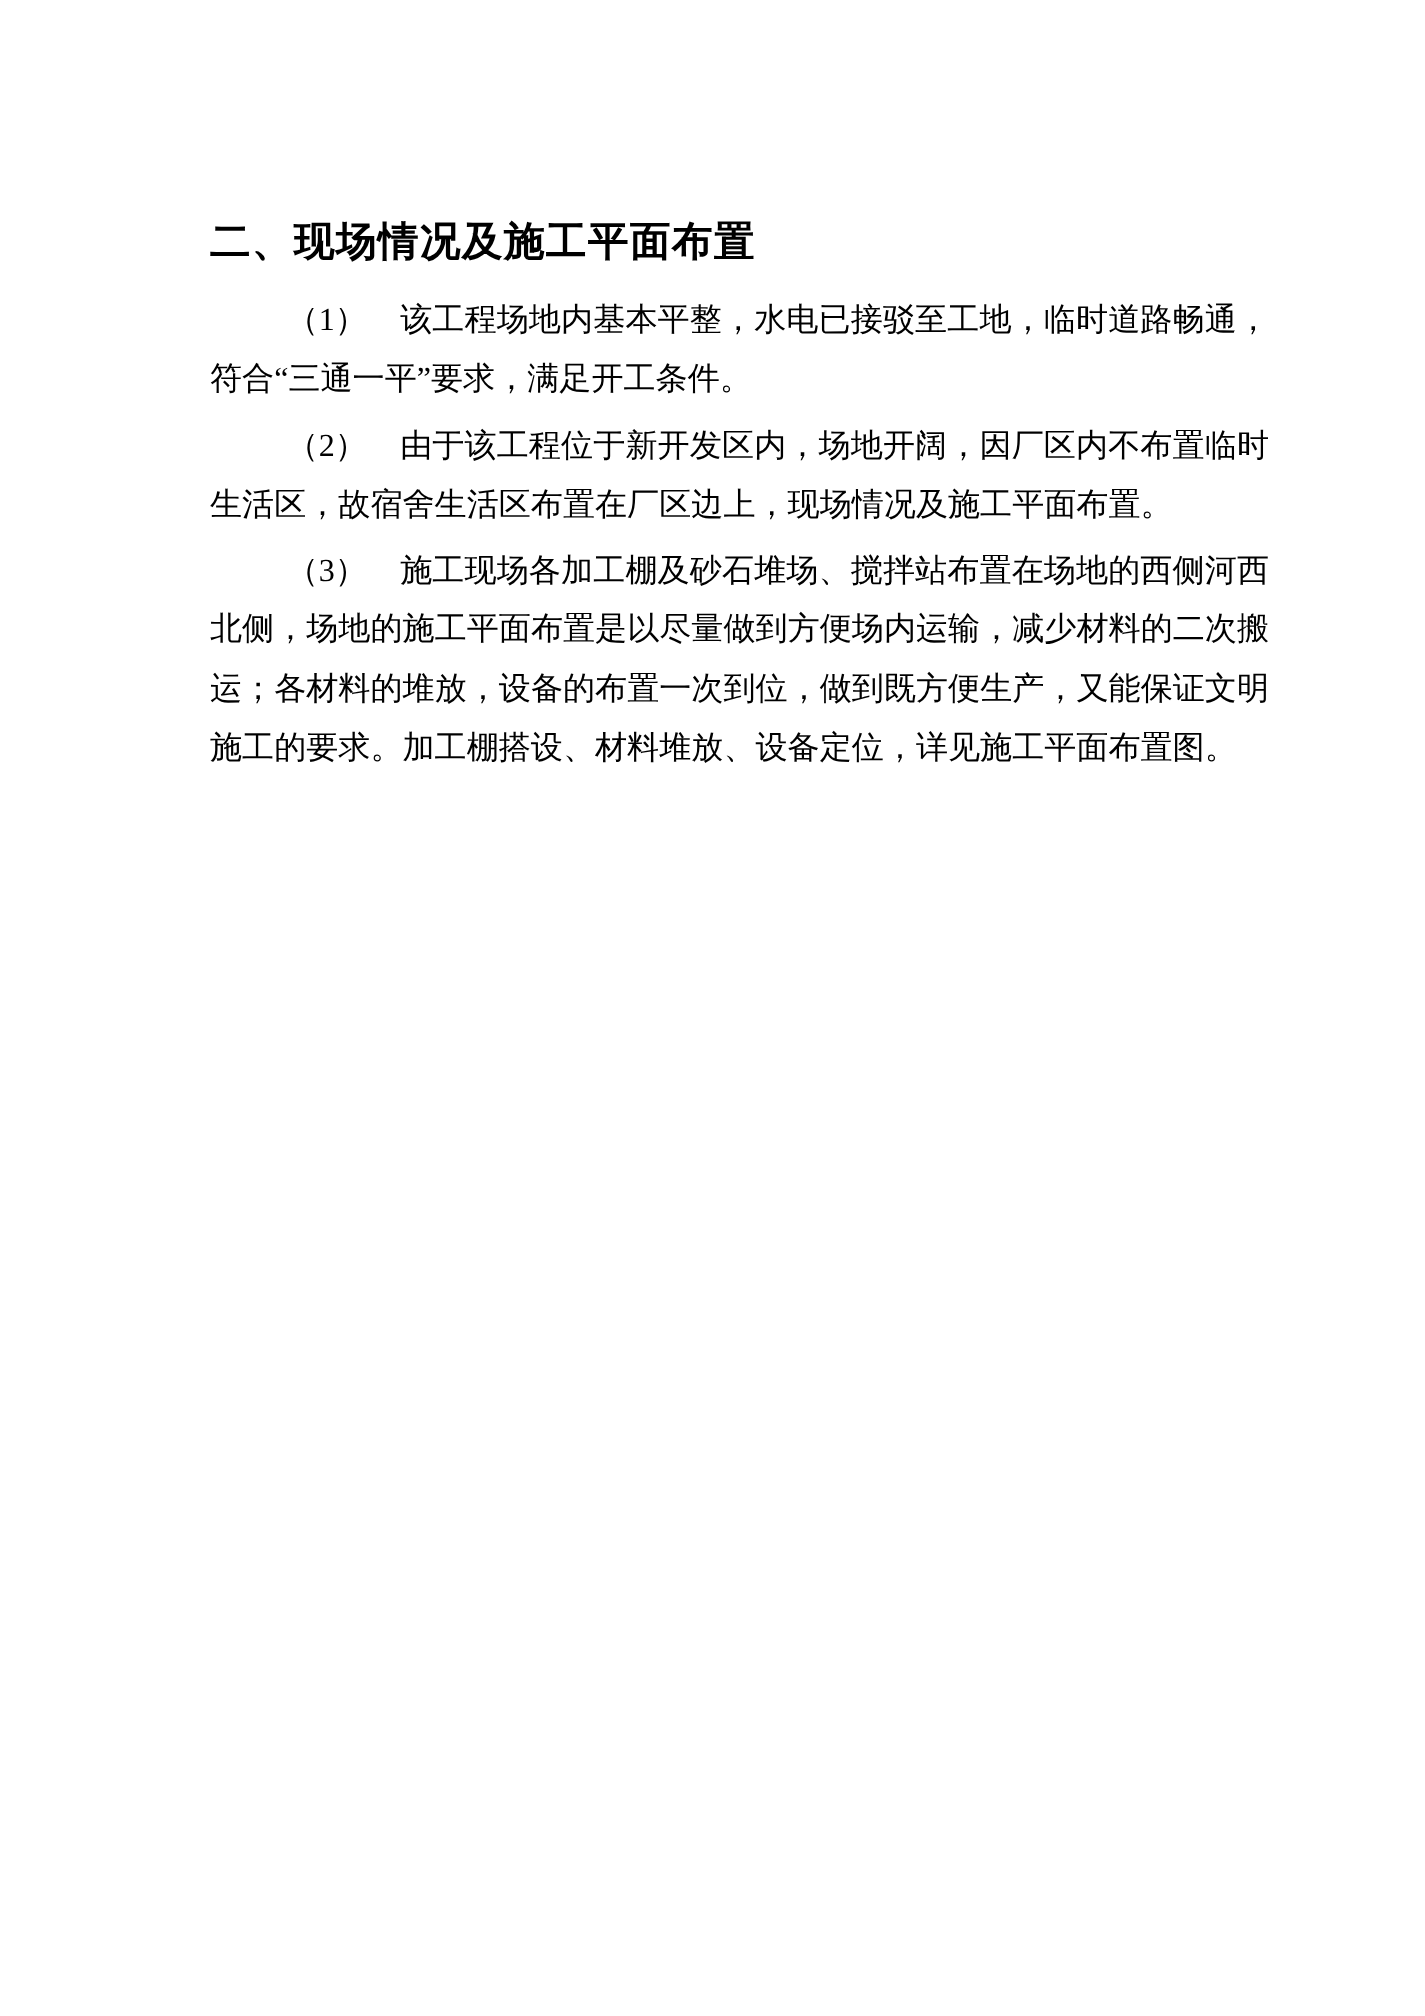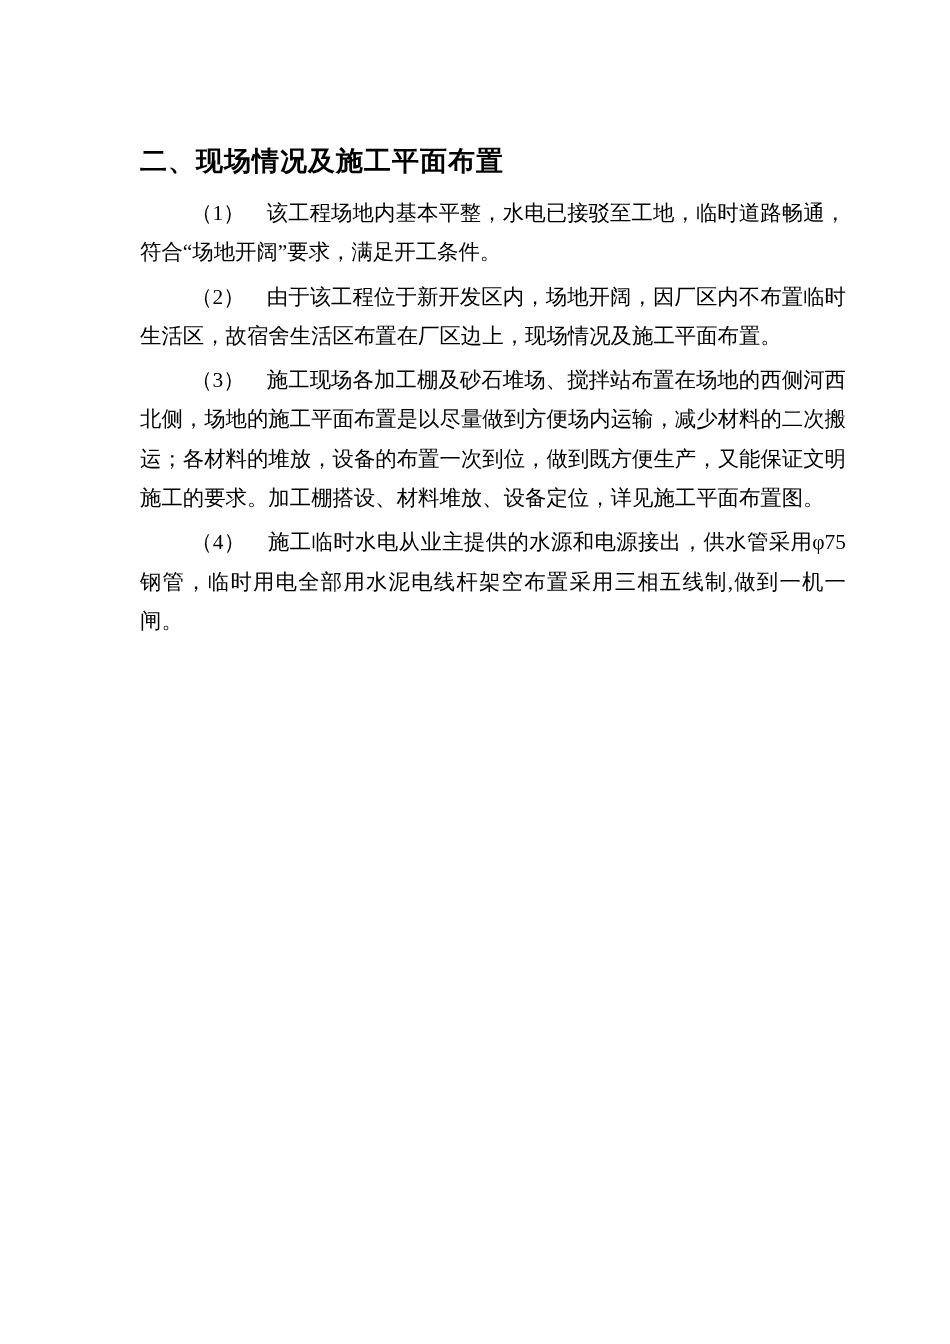--- a/index.html
+++ b/index.html
@@ -47,22 +47,21 @@
   }
 </style>
 </head>
 <body>
 
 <div class="page">
   <div class="content">
 
     <h1 class="doc-heading">二、现场情况及施工平面布置</h1>
 
-    <p class="doc-paragraph"><span>（1）</span><span class="num-gap"></span><span>该工程场地内基本平整，水电已接驳至工地，临时道路畅通，符合“场地开阔”要求，满足开工条件。</span></p>
+    <p class="doc-paragraph"><span>（1）</span><span class="num-gap"></span><span>该工程场地内基本平整，水电已接驳至工地，临时道路畅通，符合“三通一平”要求，满足开工条件。</span></p>
 
     <p class="doc-paragraph"><span>（2）</span><span class="num-gap"></span><span>由于该工程位于新开发区内，场地开阔，因厂区内不布置临时生活区，故宿舍生活区布置在厂区边上，现场情况及施工平面布置。</span></p>
 
     <p class="doc-paragraph"><span>（3）</span><span class="num-gap"></span><span>施工现场各加工棚及砂石堆场、搅拌站布置在场地的西侧河西北侧，场地的施工平面布置是以尽量做到方便场内运输，减少材料的二次搬运；各材料的堆放，设备的布置一次到位，做到既方便生产，又能保证文明施工的要求。加工棚搭设、材料堆放、设备定位，详见施工平面布置图。</span></p>
 
-    <p class="doc-paragraph"><span>（4）</span><span class="num-gap"></span><span>施工临时水电从业主提供的水源和电源接出，供水管采用φ75 钢管，临时用电全部用水泥电线杆架空布置采用三相五线制,做到一机一闸。</span></p>
 
   </div>
 </div>
 
 </body></html>

